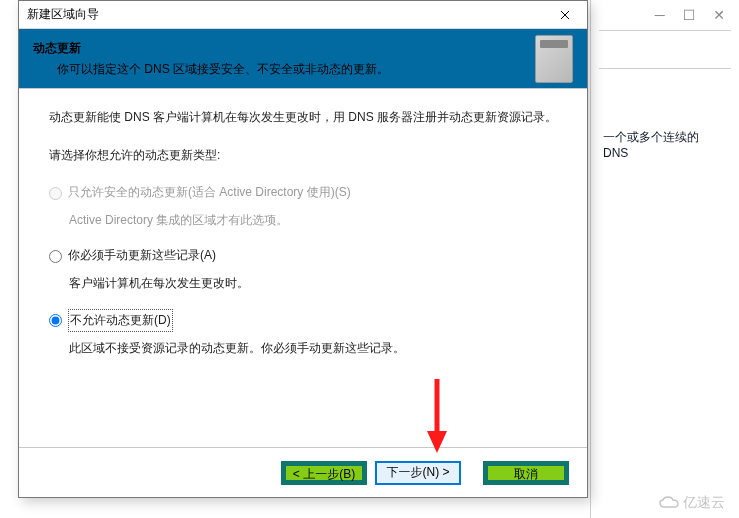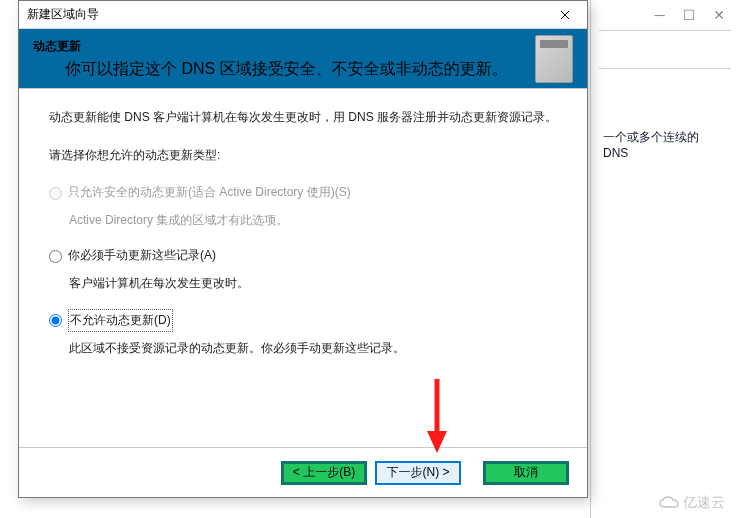--- a/index.html
+++ b/index.html
@@ -67,21 +67,21 @@
       height: 60px;
       background: #0369a1;
       border-bottom: 1px solid #c8c8c8;
       display: flex;
       align-items: center;
       padding: 6px 14px;
       position: relative;
     }
     .header-text { flex: 1; }
     .header-title { font-size: 12px; font-weight: bold; margin-bottom: 4px; }
-    .header-desc { font-size: 16px; margin-left: 32px; }
+    .header-desc { font-size: 12px; margin-left: 24px; }
     .header-icon {
       width: 38px;
       height: 48px;
       background: linear-gradient(135deg, #d8d8d8, #b8b8b8);
       border: 1px solid #999;
       border-radius: 2px;
       position: relative;
     }
     .header-icon::before {
       content: '';
@@ -119,22 +119,22 @@
       height: 50px;
       display: flex;
       align-items: center;
       justify-content: flex-end;
       gap: 8px;
       padding-right: 18px;
     }
     .btn {
       min-width: 86px;
       height: 24px;
-      border: 3px solid #0f766e;
-      background: #22c55e;
+      border: 5px solid #0f766e;
+      background: #84cc16;
       font-size: 12px;
       cursor: pointer;
       font-family: inherit;
     }
     .btn.primary { border: 2px solid #0078d7; background: #e5f1fb; }
     .btn.cancel { margin-left: 14px; }
     .arrow {
       position: absolute;
       left: 423px;
       top: 375px;

